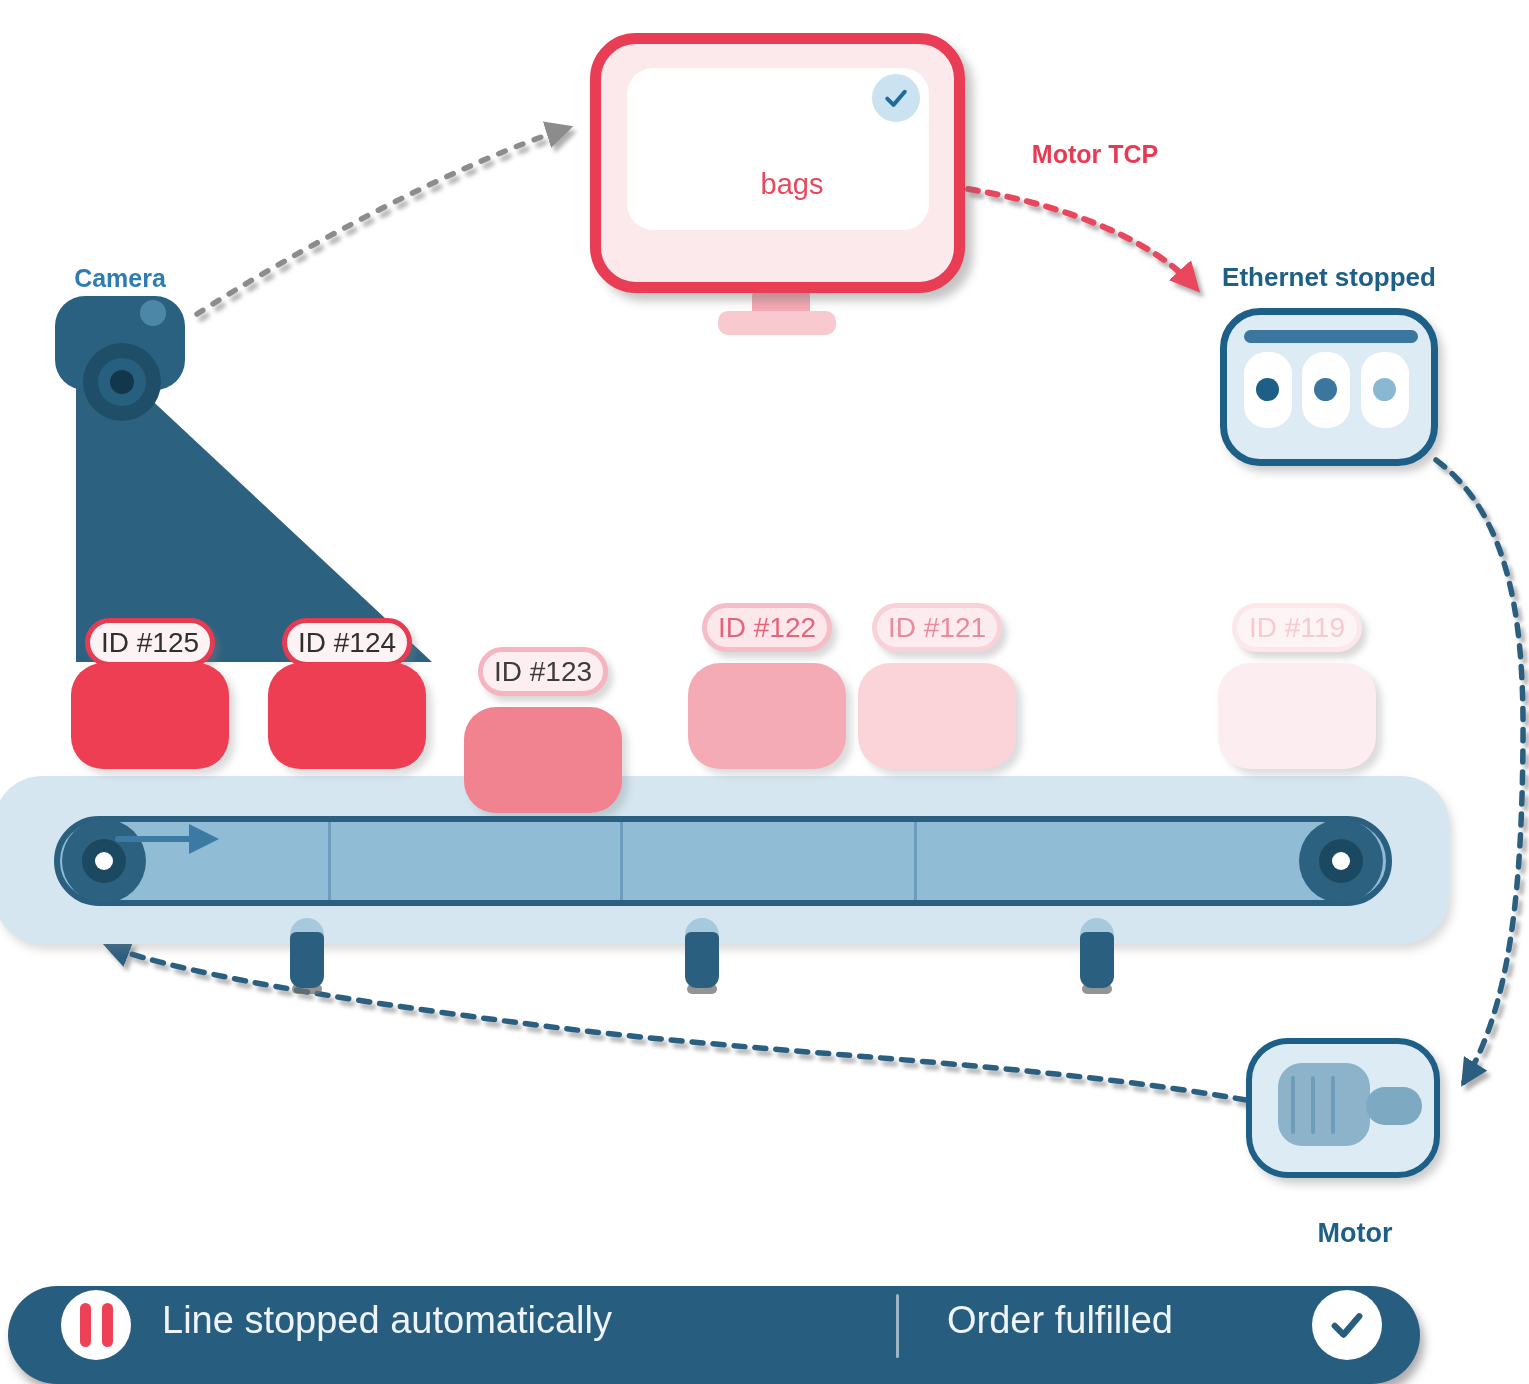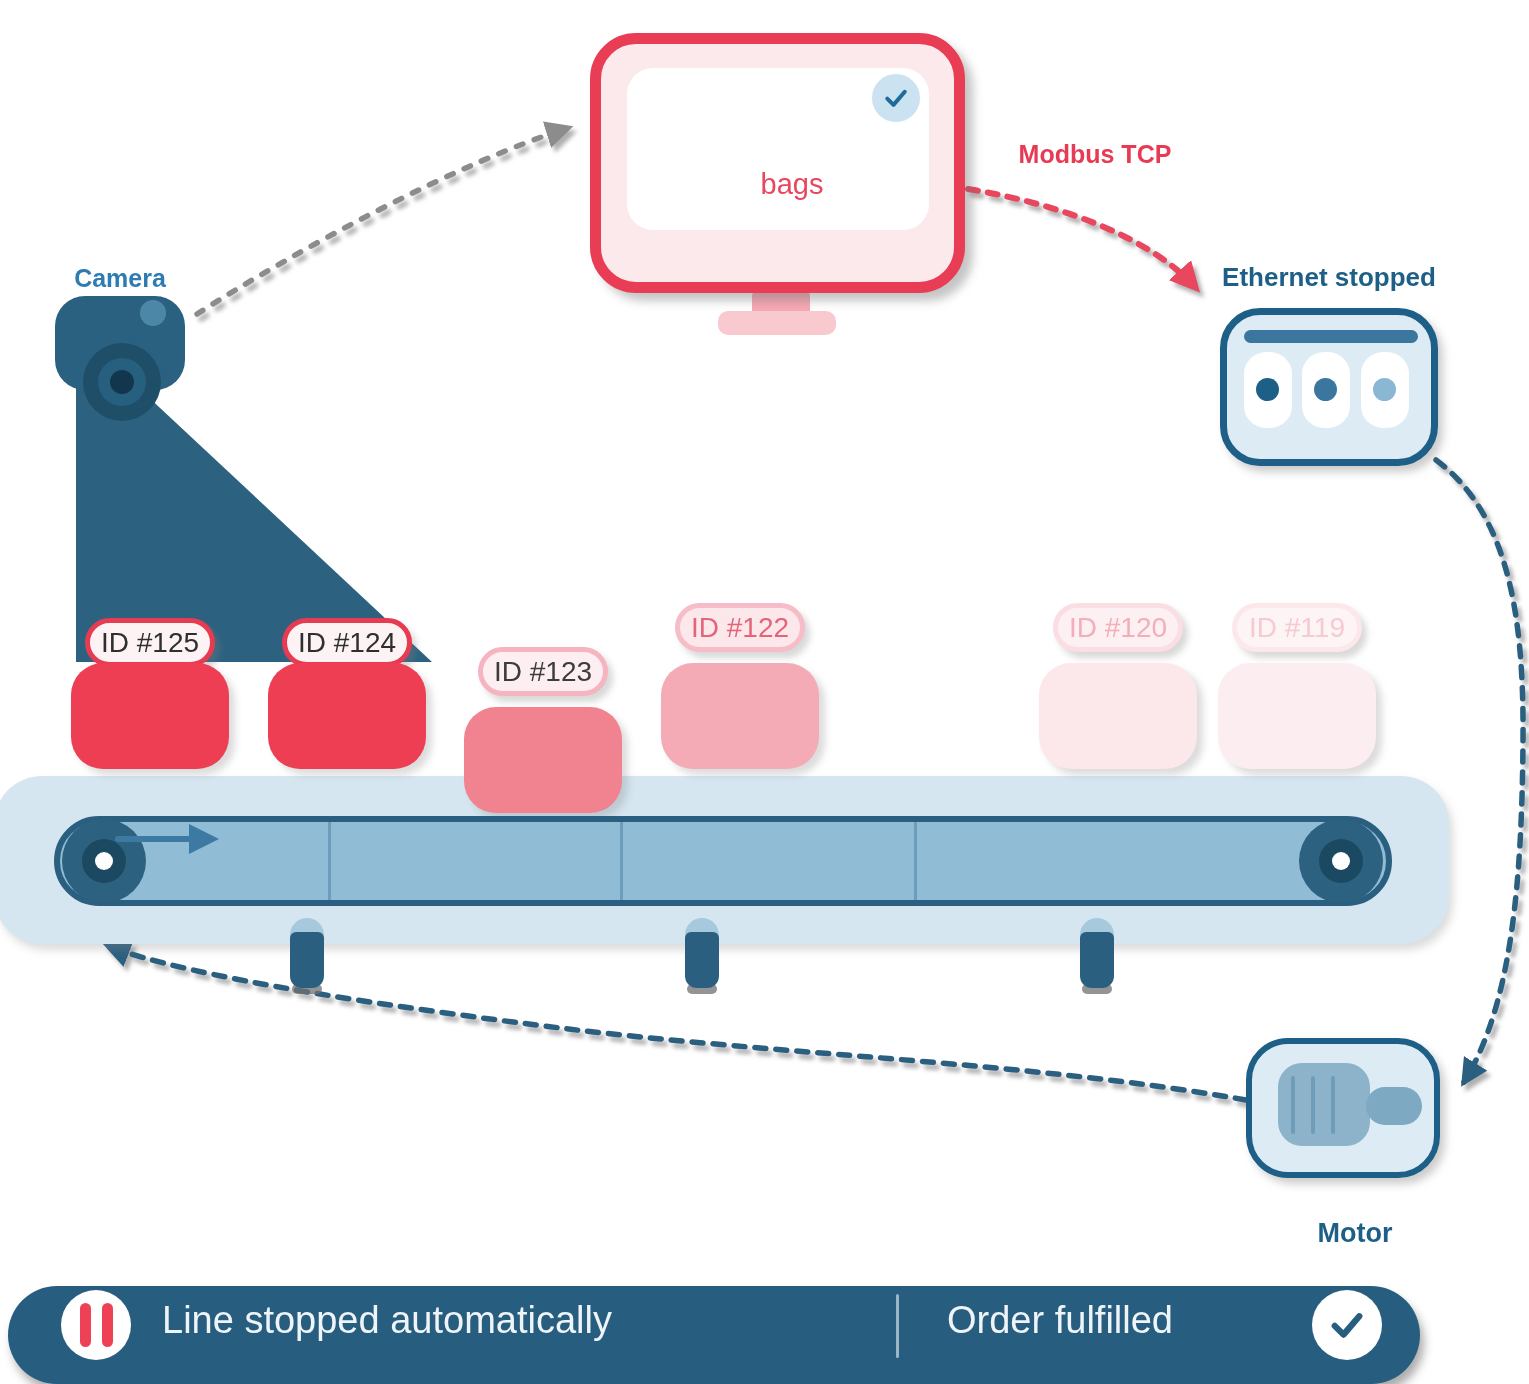--- a/index.html
+++ b/index.html
@@ -50,21 +50,21 @@
            clip-path:polygon(0 0,17% 0,100% 100%,0 100%);z-index:1;}
 
   
   .bag{position:absolute;top:603px;width:158px;height:166px;z-index:3;}
   .bag-pill{position:absolute;left:50%;transform:translateX(-50%);top:0;width:130px;height:49px;
            border-radius:27px;box-sizing:border-box;border:5px solid;display:flex;align-items:center;
            justify-content:center;font-size:28px;font-weight:500;
            box-shadow:5px 6px 6px rgba(128,128,128,.30);}
   .bag-body{position:absolute;left:0;top:60px;width:158px;height:106px;border-radius:32px;
            box-shadow:6px 6px 7px rgba(128,128,128,.28);}
-  .b1{left:71px;}  .b2{left:268px;} .b3{left:464px;margin-top:44px;} .b4{left:661px;}
+  .b1{left:71px;}  .b2{left:268px;} .b3{left:464px;margin-top:44px;} .b4{left:688px;}
   .b5{left:858px;} .b6{left:1039px;} .b7{left:1218px;}
   .b1 .bag-pill,.b2 .bag-pill{border-color:#e73b52;background:#fdf2f4;color:#2f2f2f;margin-top:15px;}
   .b3 .bag-pill{border-color:#f5b4bf;background:#fdeff1;color:#3c3c3c;}
   .b4 .bag-pill{border-color:#f6bdc8;background:#fce7ea;color:#e4647a;}
   .b5 .bag-pill{border-color:#f9d2d9;background:#fdecef;color:#ea8b9a;}
   .b6 .bag-pill{border-color:#fbdee3;background:#fdf0f2;color:#f2aeb9;}
   .b7 .bag-pill{border-color:#fce8eb;background:#fdf4f5;color:#f7c9d1;}
   .b1 .bag-body,.b2 .bag-body{background:#ee3e54;}
   .b3 .bag-body{background:#f0838f;}
   .b4 .bag-body{background:#f5abb5;}
@@ -153,21 +153,21 @@
   <div class="stand-base"></div>
   <div class="monitor"></div>
   <div class="monitor-screen"></div>
   <div class="monitor-unit">bags</div>
   <div class="check-badge">
     <svg width="30" height="30" viewBox="0 0 24 24">
       <path d="M5 12.5 L10 17.5 L19 7" fill="none" stroke="#1f6b9a" stroke-width="3.2" stroke-linecap="round" stroke-linejoin="round"></path>
     </svg>
   </div>
 
-  <div class="lbl lbl-red" style="left:1015px;top:140px;width:160px;">Modbus TCP</div>
+  <div class="lbl lbl-red" style="left:1015px;top:140px;width:160px;">Motor TCP</div>
 
   <div class="lbl lbl-camera" style="left:45px;top:264px;width:150px;">Camera</div>
   <div class="camera-cone"></div>
   <div class="camera-body"></div>
   <div class="camera-highlight"></div>
   <div class="camera-lens-outer"></div>
   <div class="camera-lens-mid"></div>
   <div class="camera-lens-core"></div>
 
   <div class="lbl lbl-blue" style="left:1222px;top:262px;width:214px;font-size:26px;">Ethernet stopped</div>
@@ -197,23 +197,23 @@
         <span>ID #123</span>
       </div>
     <div class="bag-body"></div>
   </div>
   <div class="bag b4">
     <div class="bag-pill">
         <span>ID #122</span>
       </div>
     <div class="bag-body"></div>
   </div>
-  <div class="bag b6">
-    <div class="bag-pill">
-        <span>ID #120</span>
+  <div class="bag b5">
+    <div class="bag-pill">
+        <span>ID #121</span>
       </div>
     <div class="bag-body"></div>
   </div>
   <div class="bag b7">
     <div class="bag-pill">
         <span>ID #119</span>
       </div>
     <div class="bag-body"></div>
   </div>
 

